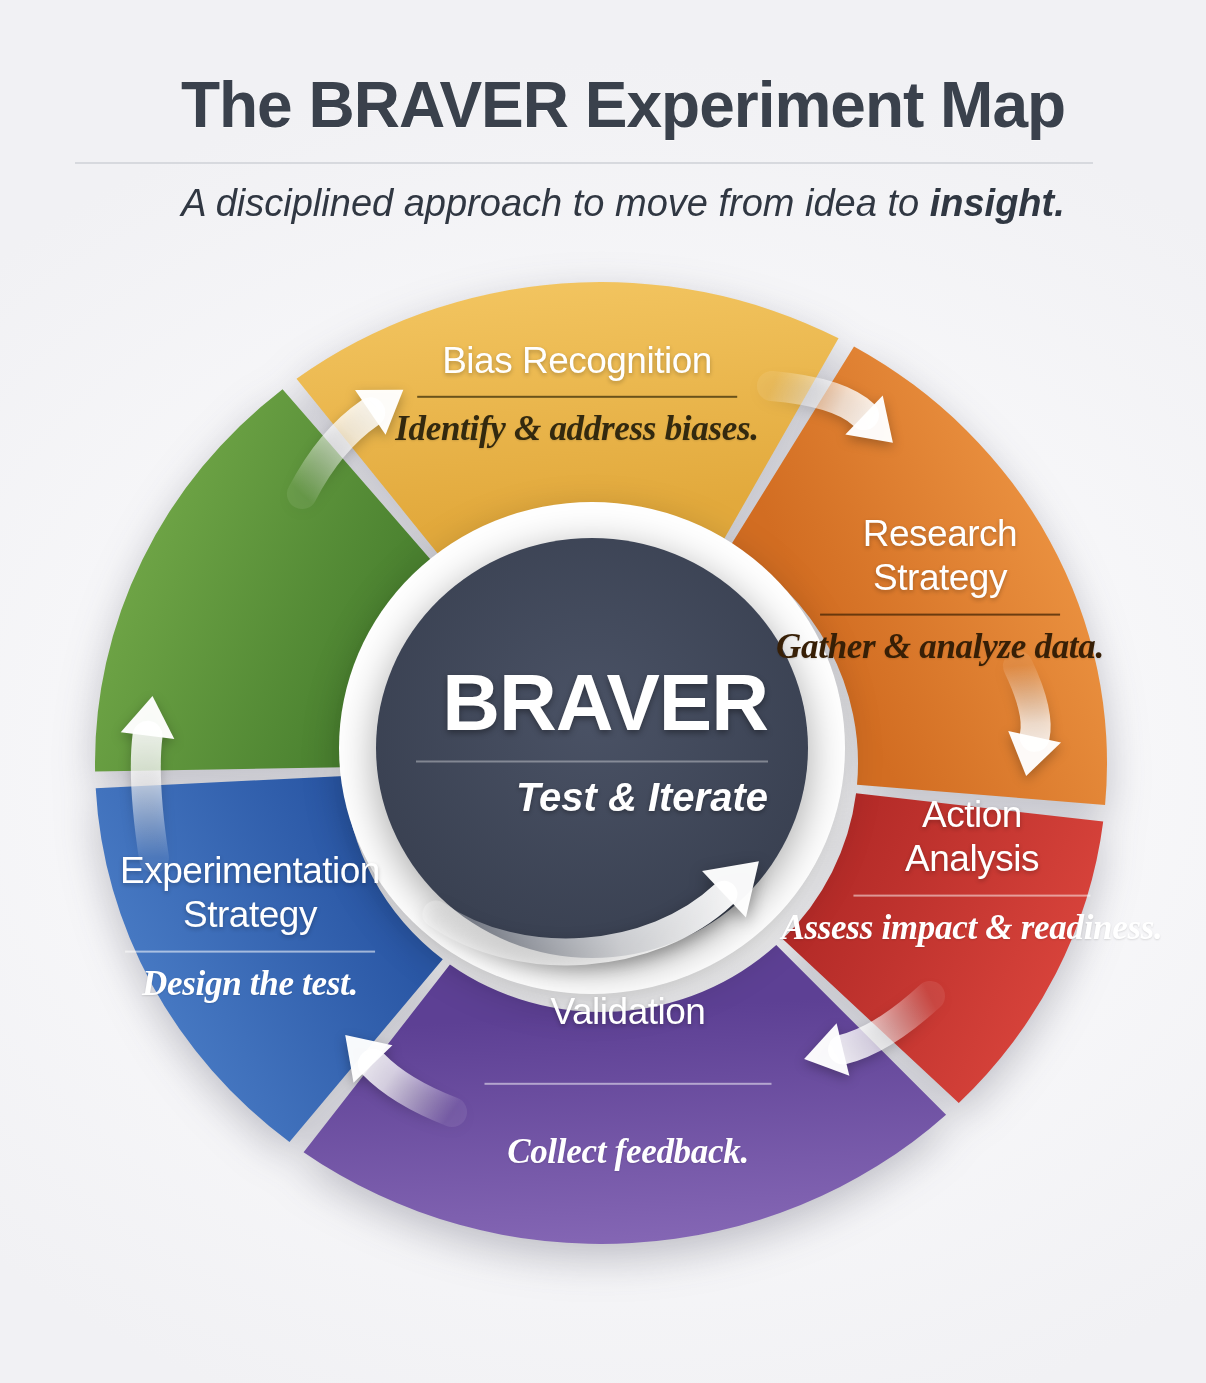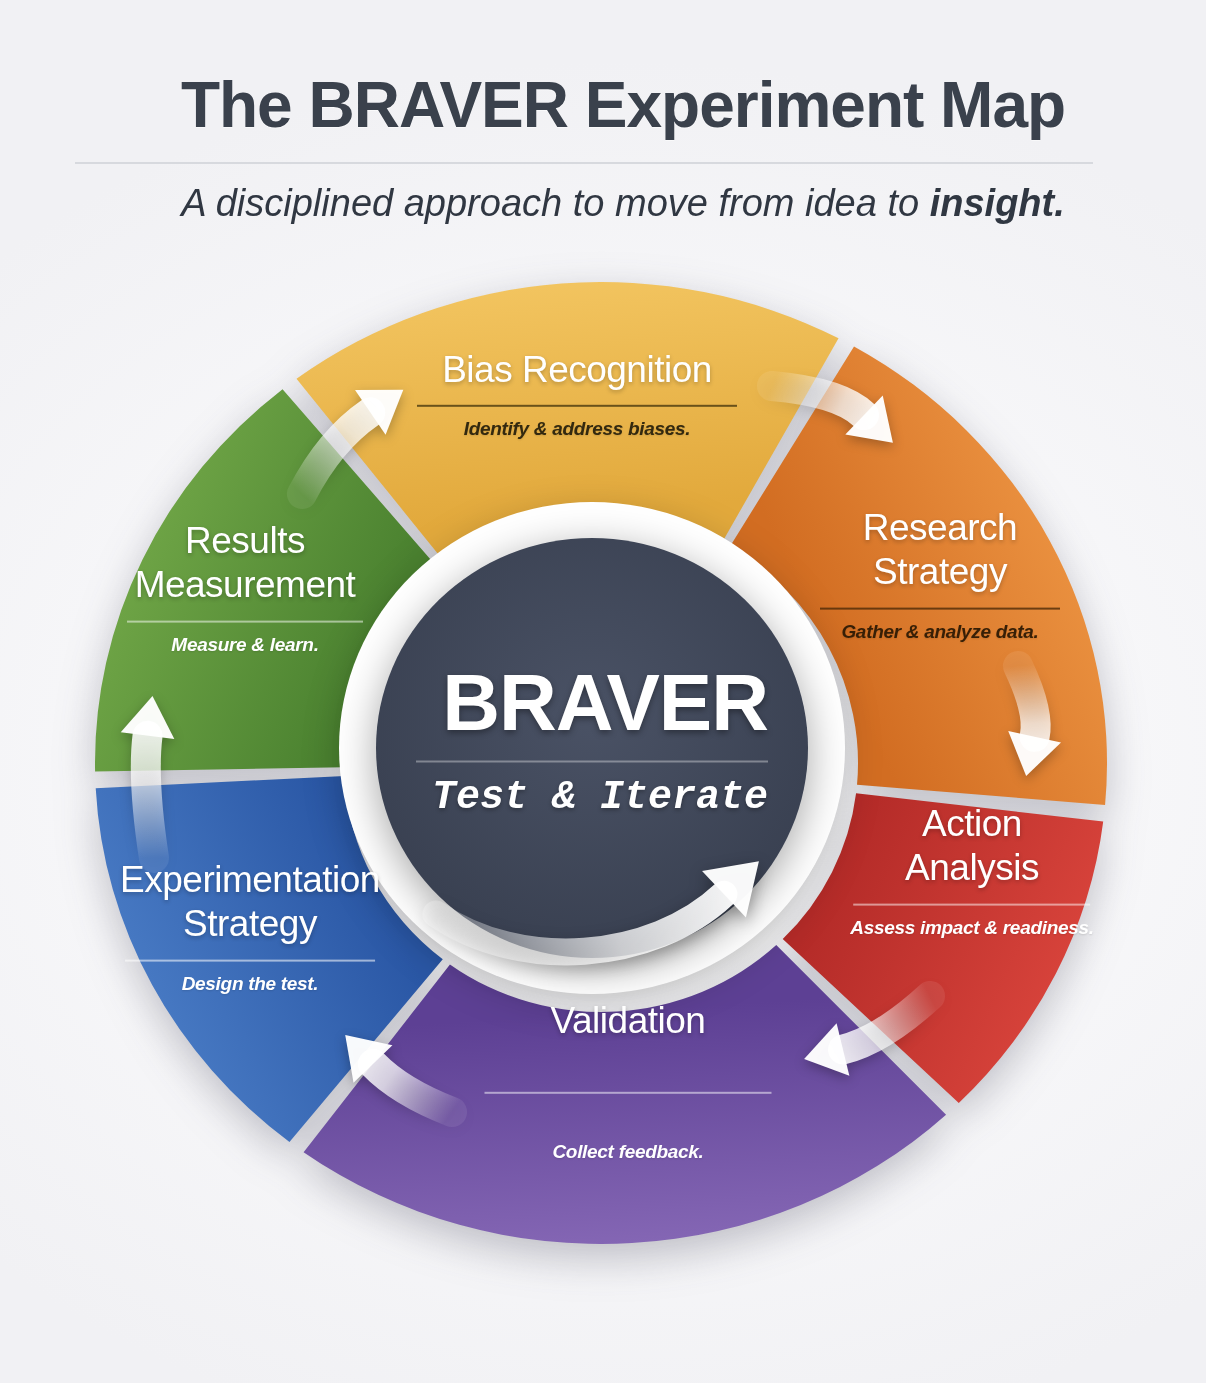--- a/index.html
+++ b/index.html
@@ -34,43 +34,42 @@
   .seg-label{
     position:absolute;transform:translate(-50%,-50%);
     display:flex;flex-direction:column;align-items:center;white-space:nowrap;
   }
   .seg-heading{
     font-size:37px;font-weight:normal;color:#ffffff;line-height:1.2;text-align:center;
     letter-spacing:-0.5px;text-shadow:0 2px 4px rgba(0,0,0,.25);
   }
   .seg-rule{height:2px;margin-top:13px;width:var(--rw,250px);}
   .seg-caption{
-    margin-top:11px;font-size:19px;font-style:italic;font-weight:bold;
-    letter-spacing:-0.3px;text-shadow:0 1px 2px rgba(0,0,0,.12);
+    margin-top:11px;font-size:35px;font-style:italic;font-weight:bold;
+    letter-spacing:-0.3px;text-shadow:0 1px 2px rgba(0,0,0,.12);font-family:Liberation Serif, serif;
   }
   .pos-0{left:577px;top:394px;--rw:320px;}
-  .pos-1{left:940px;top:574px;--rw:240px;}
+  .pos-1{left:940px;top:589px;--rw:240px;}
   .pos-2{left:972px;top:870px;--rw:237px;}
   .pos-3{left:628px;top:1081px;gap:36px;--rw:287px;}
   .pos-4{left:250px;top:926px;--rw:250px;}
   .pos-5{left:245px;top:587px;--rw:236px;}
   
   .center-label{
     position:absolute;left:592px;top:740px;transform:translate(-50%,-50%);
     display:flex;flex-direction:column;align-items:flex-end;white-space:nowrap;
   }
   .center-word{
     font-size:80px;font-weight:bold;color:#ffffff;letter-spacing:-1px;line-height:1.05;
     text-shadow:0 3px 6px rgba(0,0,0,.35);
   }
   .center-rule{width:352px;height:2px;background:rgba(255,255,255,.35);margin-top:16px;}
   .center-tagline{
     margin-top:12px;font-size:40px;font-style:italic;font-weight:bold;color:#ffffff;
     text-shadow:0 2px 4px rgba(0,0,0,.3);
-    font-family:Liberation Mono, monospace;
   }
 </style>
 </head>
 <body>
 
 <div class="stage">
 
   <div class="hdr">
     <h1>The BRAVER Experiment Map</h1>
     <div class="title-rule"></div>
@@ -226,28 +225,20 @@
 
     <div class="seg-label pos-4">
       <div class="seg-heading">
         <div>Experimentation</div>
         <div>Strategy</div>
       </div>
       <div class="seg-rule" style="background: rgba(255, 255, 255, 0.55);"></div>
       <div class="seg-caption" style="color: rgb(255, 255, 255);">Design the test.</div>
     </div>
 
-    <div class="seg-label pos-5">
-      <div class="seg-heading">
-        <div>Results</div>
-        <div>Measurement</div>
-      </div>
-      <div class="seg-rule" style="background: rgba(255, 255, 255, 0.5);"></div>
-      <div class="seg-caption" style="color: rgb(255, 255, 255);">Measure &amp; learn.</div>
-    </div>
 
     <div class="center-label">
       <div class="center-word">BRAVER</div>
       <div class="center-rule"></div>
       <div class="center-tagline">Test &amp; Iterate</div>
     </div>
   </div>
 </div>
 
 </body></html>

